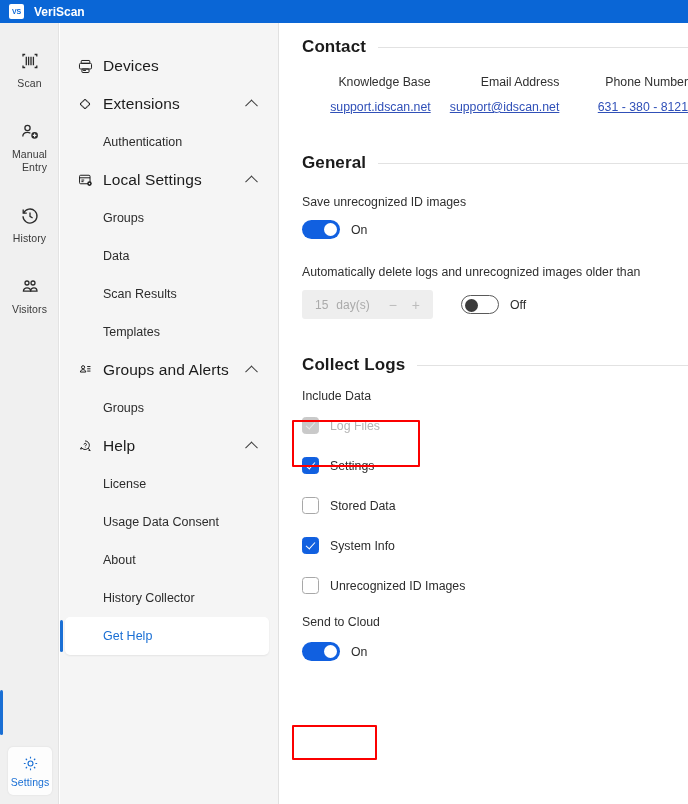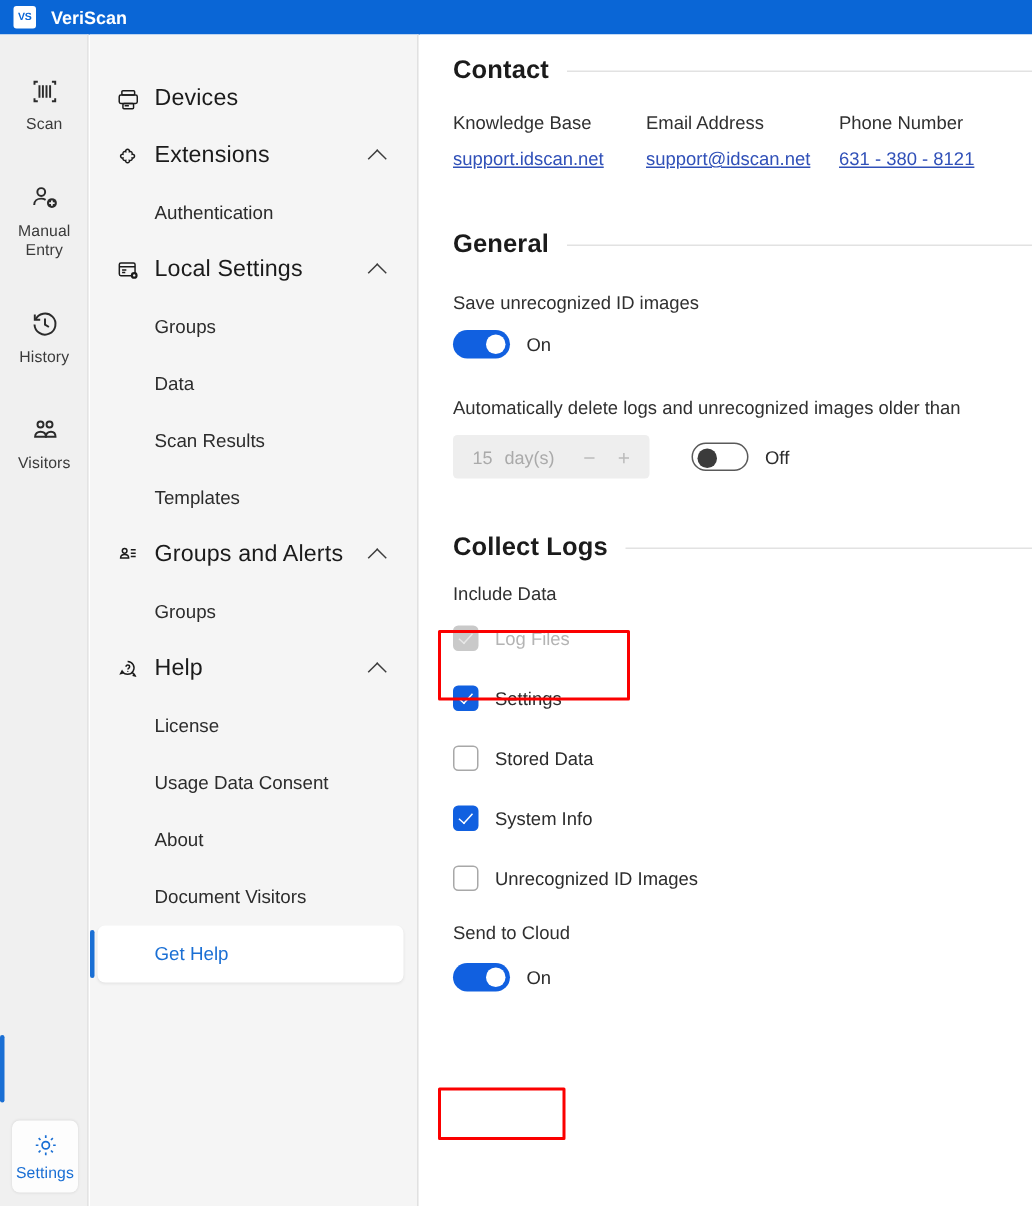--- a/index.html
+++ b/index.html
@@ -29,21 +29,21 @@
   .rail {
     position: absolute; left: 0; top: 23px; width: 59px; height: 781px;
     background: #f0f0f0; border-right: 1px solid #e3e3e3;
   }
   .rail-item {
     width: 59px; padding-top: 14px; display: flex; flex-direction: column;
     align-items: center; color: #2b2b2b; cursor: default;
   }
   .rail-label {
     font-size: 10.5px; color: #3a3a3a; margin-top: 4px; line-height: 13px;
-    text-align: center; letter-spacing: .1px;
+    text-align: right; letter-spacing: .1px;
   }
   .rail-icon { width: 24px; height: 24px; display: block; }
 
   .rail-accent {
     position: absolute; left: 0; top: 667px; width: 3px; height: 45px;
     background: #1a6fd4; border-radius: 2px;
   }
   .rail-settings {
     position: absolute; left: 8px; bottom: 9px; width: 44px; height: 48px;
     background: #fdfdfd; border-radius: 5px;
@@ -88,21 +88,21 @@
     position: absolute; left: 280px; top: 23px; width: 408px; height: 781px;
     background: #ffffff; padding: 14px 0 0 22px; overflow: hidden;
   }
   .sec-head { display: flex; align-items: center; margin-bottom: 8px; }
   .sec-title {
     font-size: 17px; color: #1b1b1b; font-weight: 600; letter-spacing: .1px;
     white-space: nowrap;
   }
   .sec-rule { flex: 1 1 auto; height: 1px; background: #e2e2e2; margin-left: 12px; }
 
-  .contact-row { display: flex; margin-top: 18px; }
+  .contact-row { display: flex; margin-top: 18px; text-align: right; }
   .contact-col { width: 139px; }
   .contact-label { font-size: 12.3px; color: #303030; margin-bottom: 8px; }
   .contact-link {
     font-size: 12.3px; color: #3050b8; text-decoration: underline; cursor: pointer;
   }
 
   .field-label { font-size: 12.3px; color: #303030; }
 
   .toggle-row { display: flex; align-items: center; }
   .toggle {
@@ -294,21 +294,21 @@
     <div class="nav-sub">
       <span>License</span>
     </div>
     <div class="nav-sub">
       <span>Usage Data Consent</span>
     </div>
     <div class="nav-sub">
       <span>About</span>
     </div>
     <div class="nav-sub">
-      <span>Document Visitors</span>
+      <span>History Collector</span>
     </div>
     <div class="nav-sub active">
       <span>Get Help</span>
     </div>
   </div>
 
   <div class="main">
 
     <div class="sec-head">
       <span class="sec-title">Contact</span>

